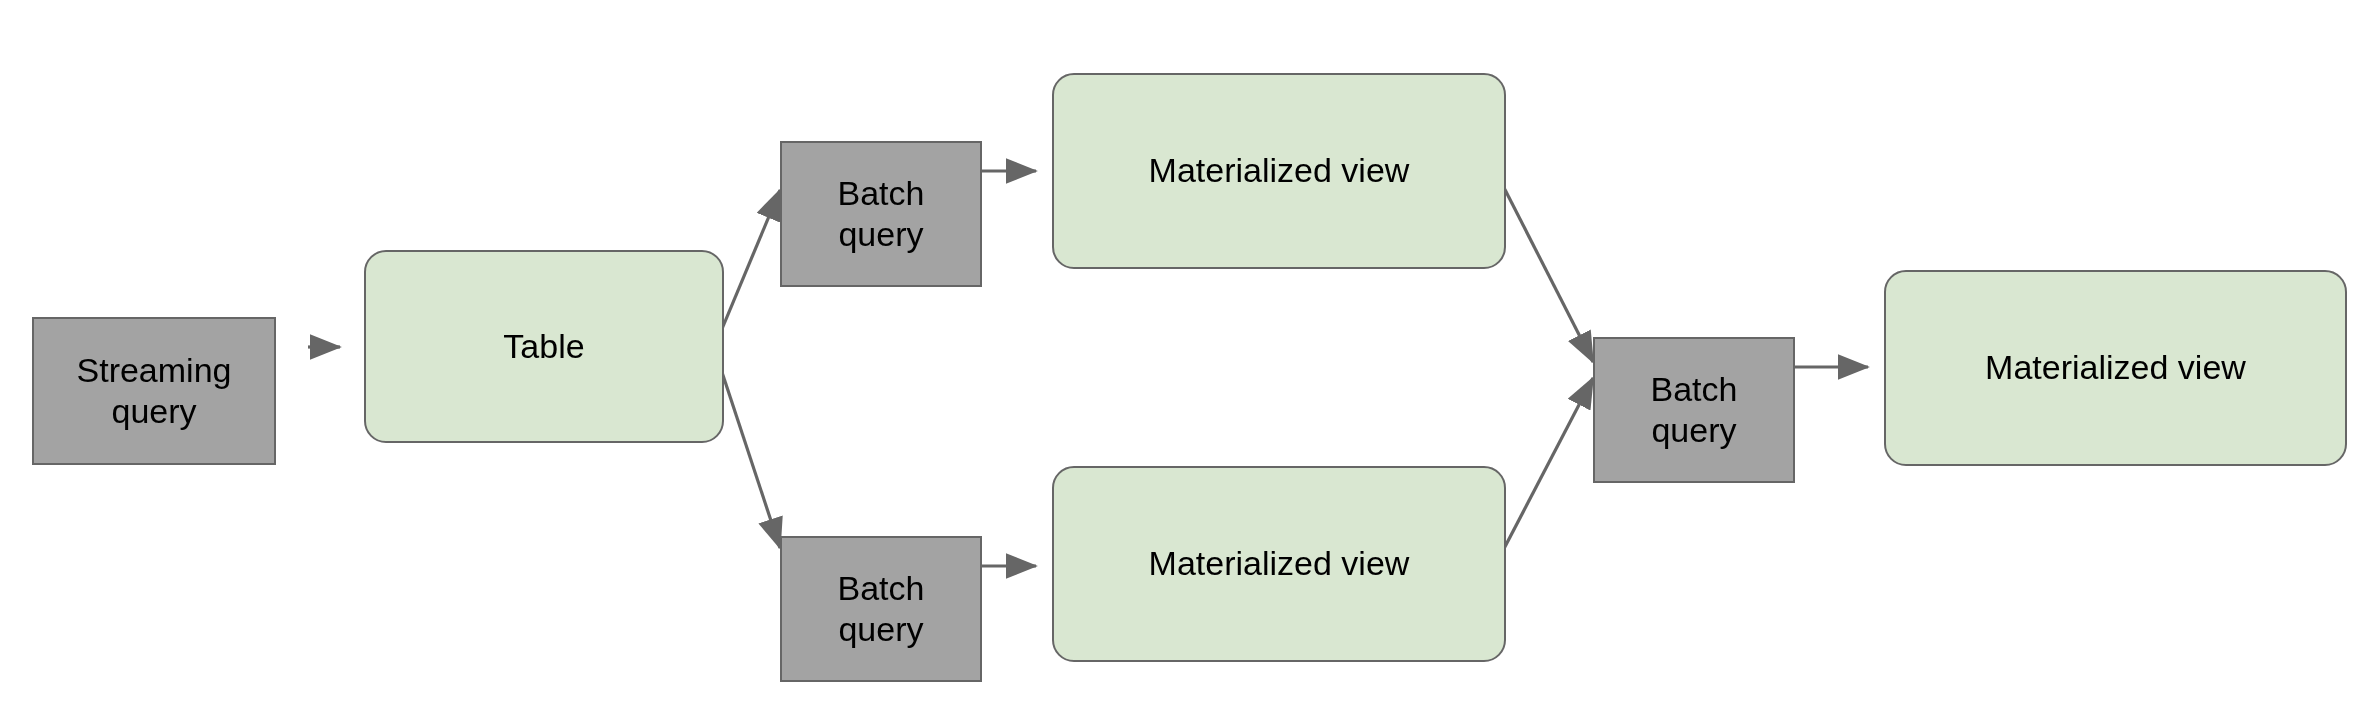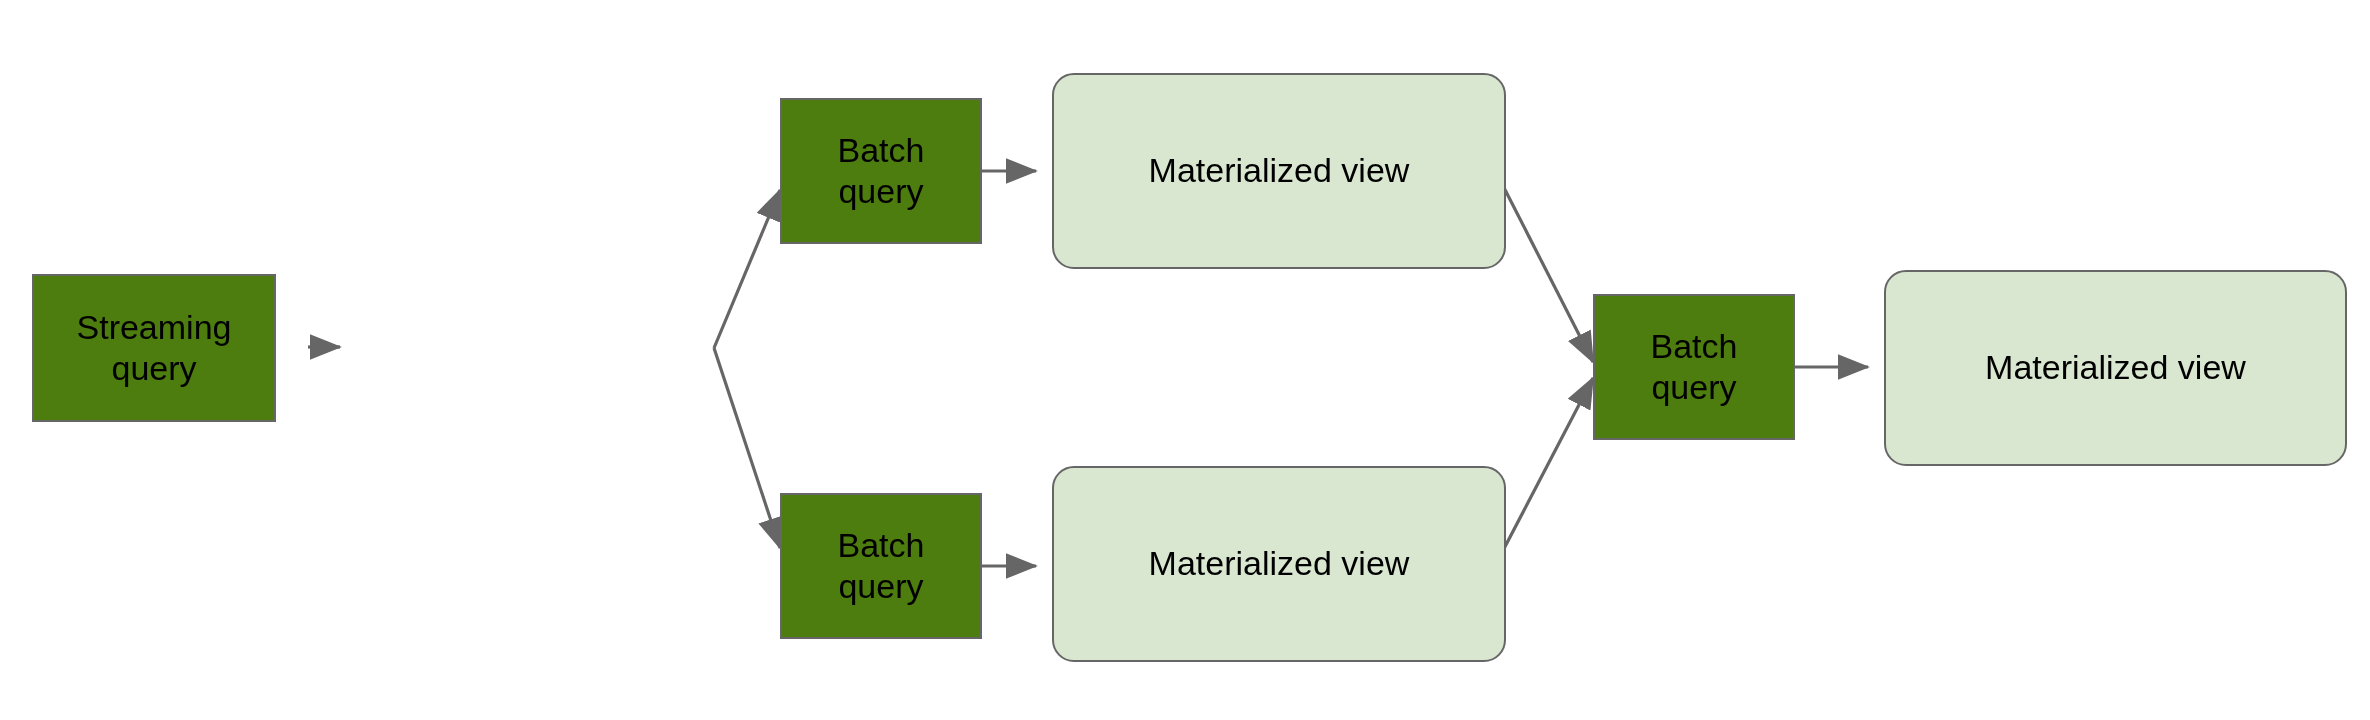--- a/index.html
+++ b/index.html
@@ -35,22 +35,23 @@
     text-align: center;
     color: #000000;
     font-family: "Liberation Sans", sans-serif;
     font-size: 34px;
     line-height: 1.22;
     border: 2px solid #666666;
     white-space: pre-line;
     z-index: 2;
   }
   .node.process {
-    background: #4d7c0f;
+    background: #a3a3a3;
     border-radius: 0;
+    margin-top: 43px;
   }
   .node.store {
     background: #D9E7D1;
     border-radius: 22px;
     margin-left: 9px;
   }
   .node-label {
     display: block;
     white-space: pre-line;
   }
@@ -98,20 +99,23 @@
     <g>
       <line x1="1795" y1="367" x2="1868" y2="367" stroke="#666666" stroke-width="3.2" marker-end="url(#arrowhead)"></line>
     </g>
   </svg>
 
   <div class="node process" style="left:32px; top:274px; width:244px; height:148px;">
     <span class="node-label">Streaming
 query</span>
   </div>
 
+  <div class="node store" style="left:355px; top:250px; width:360px; height:193px;">
+    <span class="node-label">Table</span>
+  </div>
 
   <div class="node process" style="left:780px; top:98px; width:202px; height:146px;">
     <span class="node-label">Batch
 query</span>
   </div>
 
   <div class="node store" style="left:1043px; top:73px; width:454px; height:196px;">
     <span class="node-label">Materialized view</span>
   </div>
 

